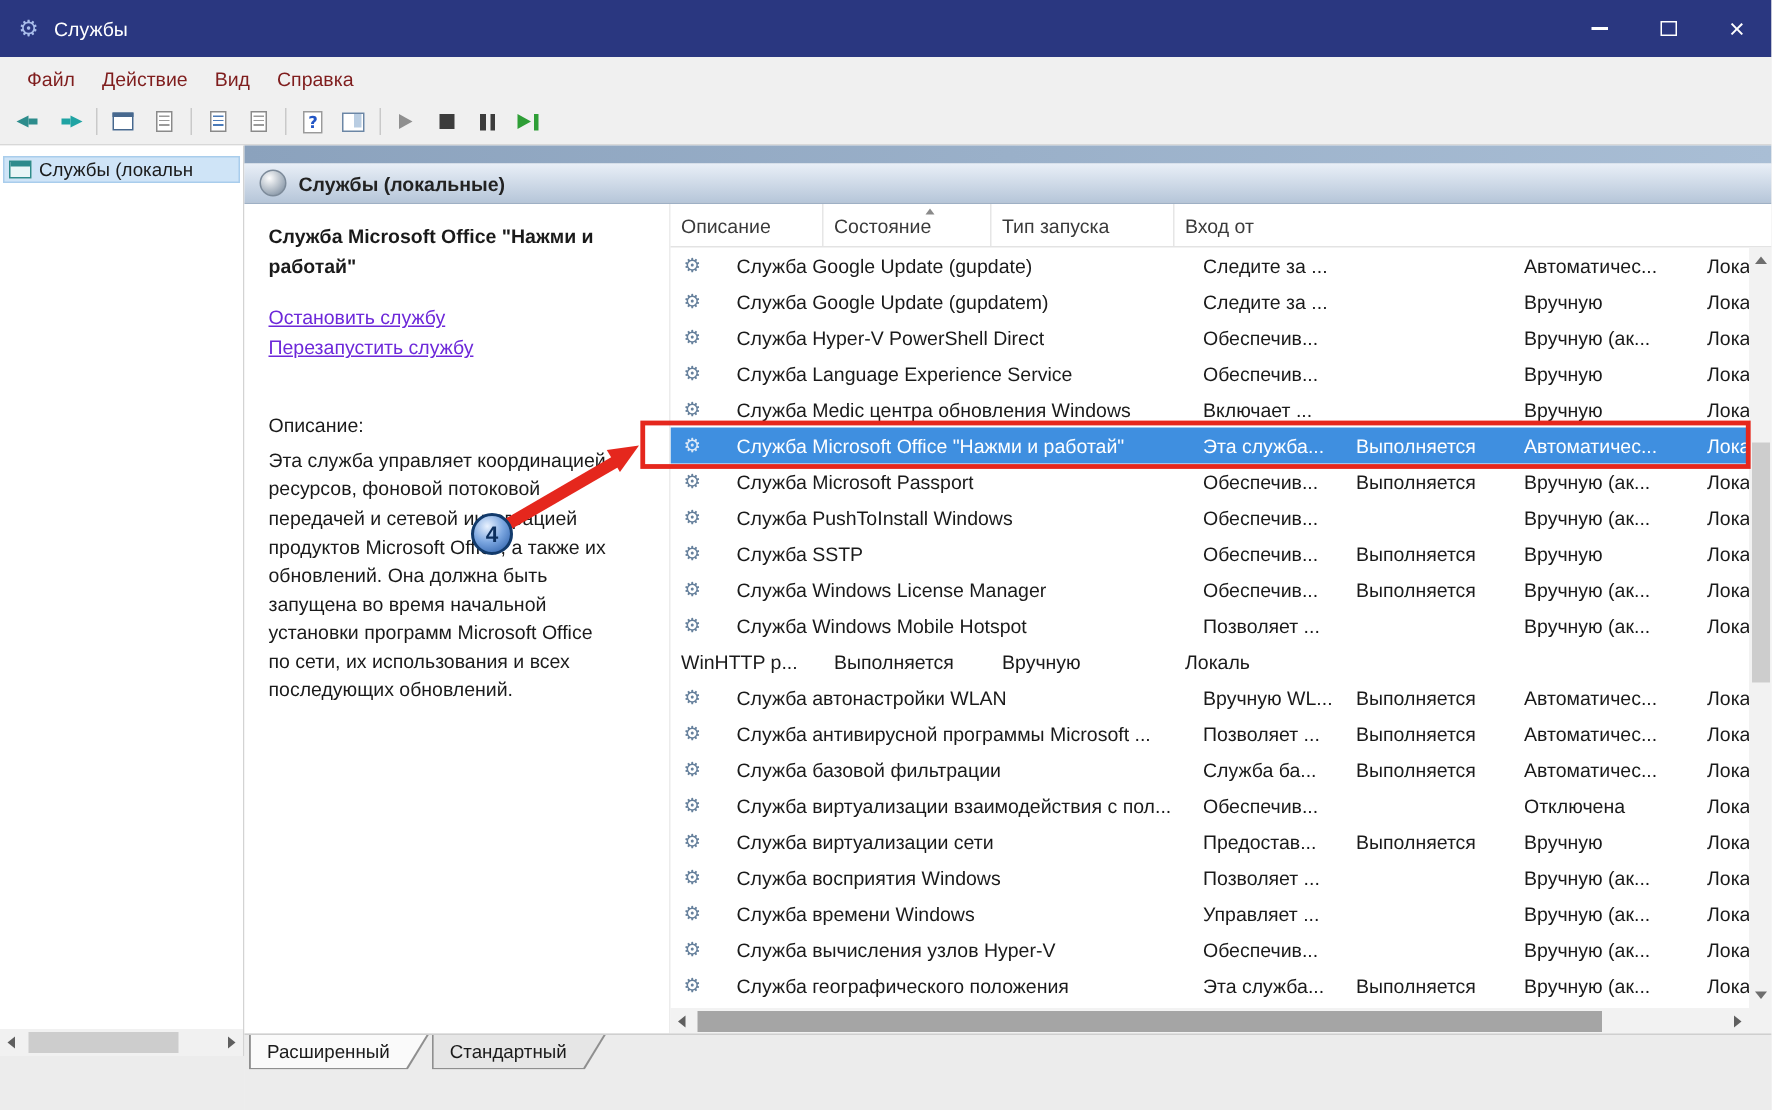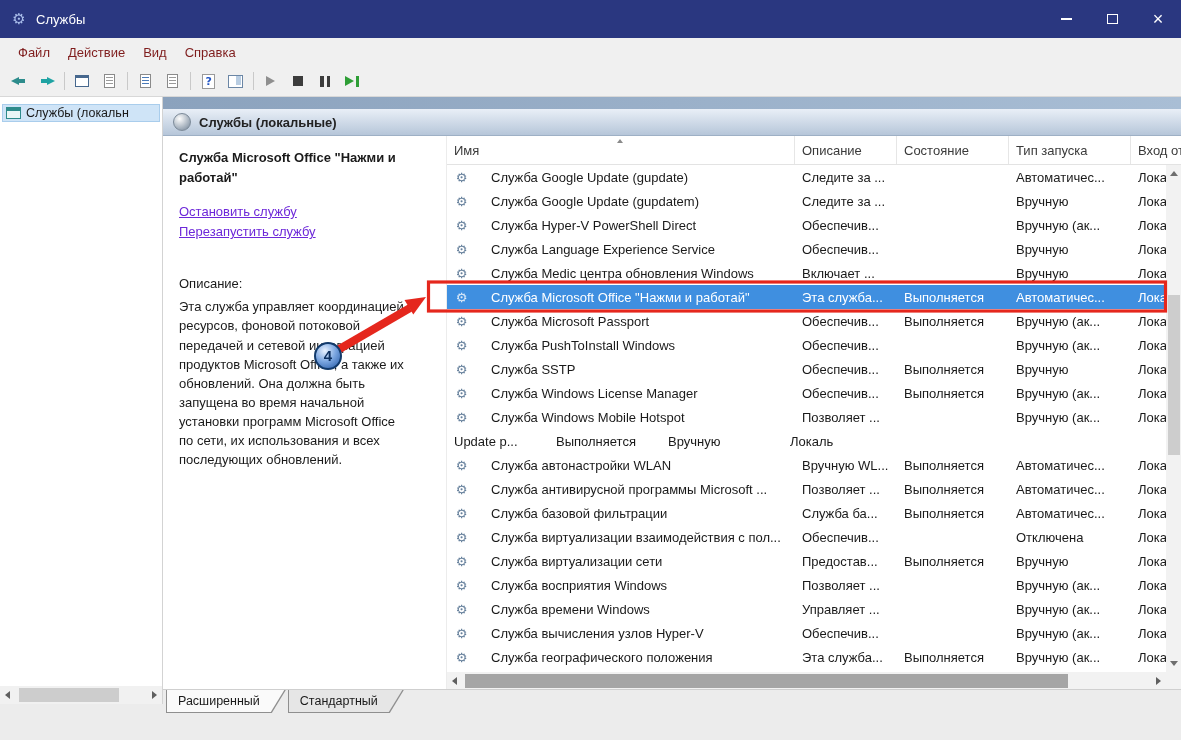--- a/index.html
+++ b/index.html
@@ -217,21 +217,20 @@
             <a class="link">Перезапустить службу</a>
           </div>
           <div class="desc-label">Описание:</div>
           <div class="desc-text">Эта служба управляет координацией ресурсов, фоновой потоковой передачей и сетевой интеграцией продуктов Microsoft Office, а также их обновлений. Она должна быть запущена во время начальной установки программ Microsoft Office по сети, их использования и всех последующих обновлений.</div>
         </div>
       </div>
 
       <div class="list">
         <div class="list-header">
           <span class="sort-arrow"></span>
-        <div class="hcell hc0">Имя</div>
             <div class="hcell hc1">Описание</div>
             <div class="hcell hc2">Состояние</div>
             <div class="hcell hc3">Тип запуска</div>
             <div class="hcell hc4">Вход от</div>
           </div>
         <div class="rows-wrap">
           <div class="rows">
               <div class="row">
                 <div class="cell c0">
                   <span class="svc-icon"></span>
@@ -336,21 +335,21 @@
                 <div class="cell c0">
                   <span class="svc-icon"></span>
                   <span class="svc-name">Служба Windows Mobile Hotspot</span>
                 </div>
                 <div class="cell c1">Позволяет ...</div>
                 <div class="cell c2"></div>
                 <div class="cell c3">Вручную (ак...</div>
                 <div class="cell c4">Локаль</div>
               </div>
               <div class="row">
-                <div class="cell c1">Update p...</div>
+                <div class="cell c1">WinHTTP p...</div>
                 <div class="cell c2">Выполняется</div>
                 <div class="cell c3">Вручную</div>
                 <div class="cell c4">Локаль</div>
               </div>
               <div class="row">
                 <div class="cell c0">
                   <span class="svc-icon"></span>
                   <span class="svc-name">Служба автонастройки WLAN</span>
                 </div>
                 <div class="cell c1">Вручную WL...</div>

